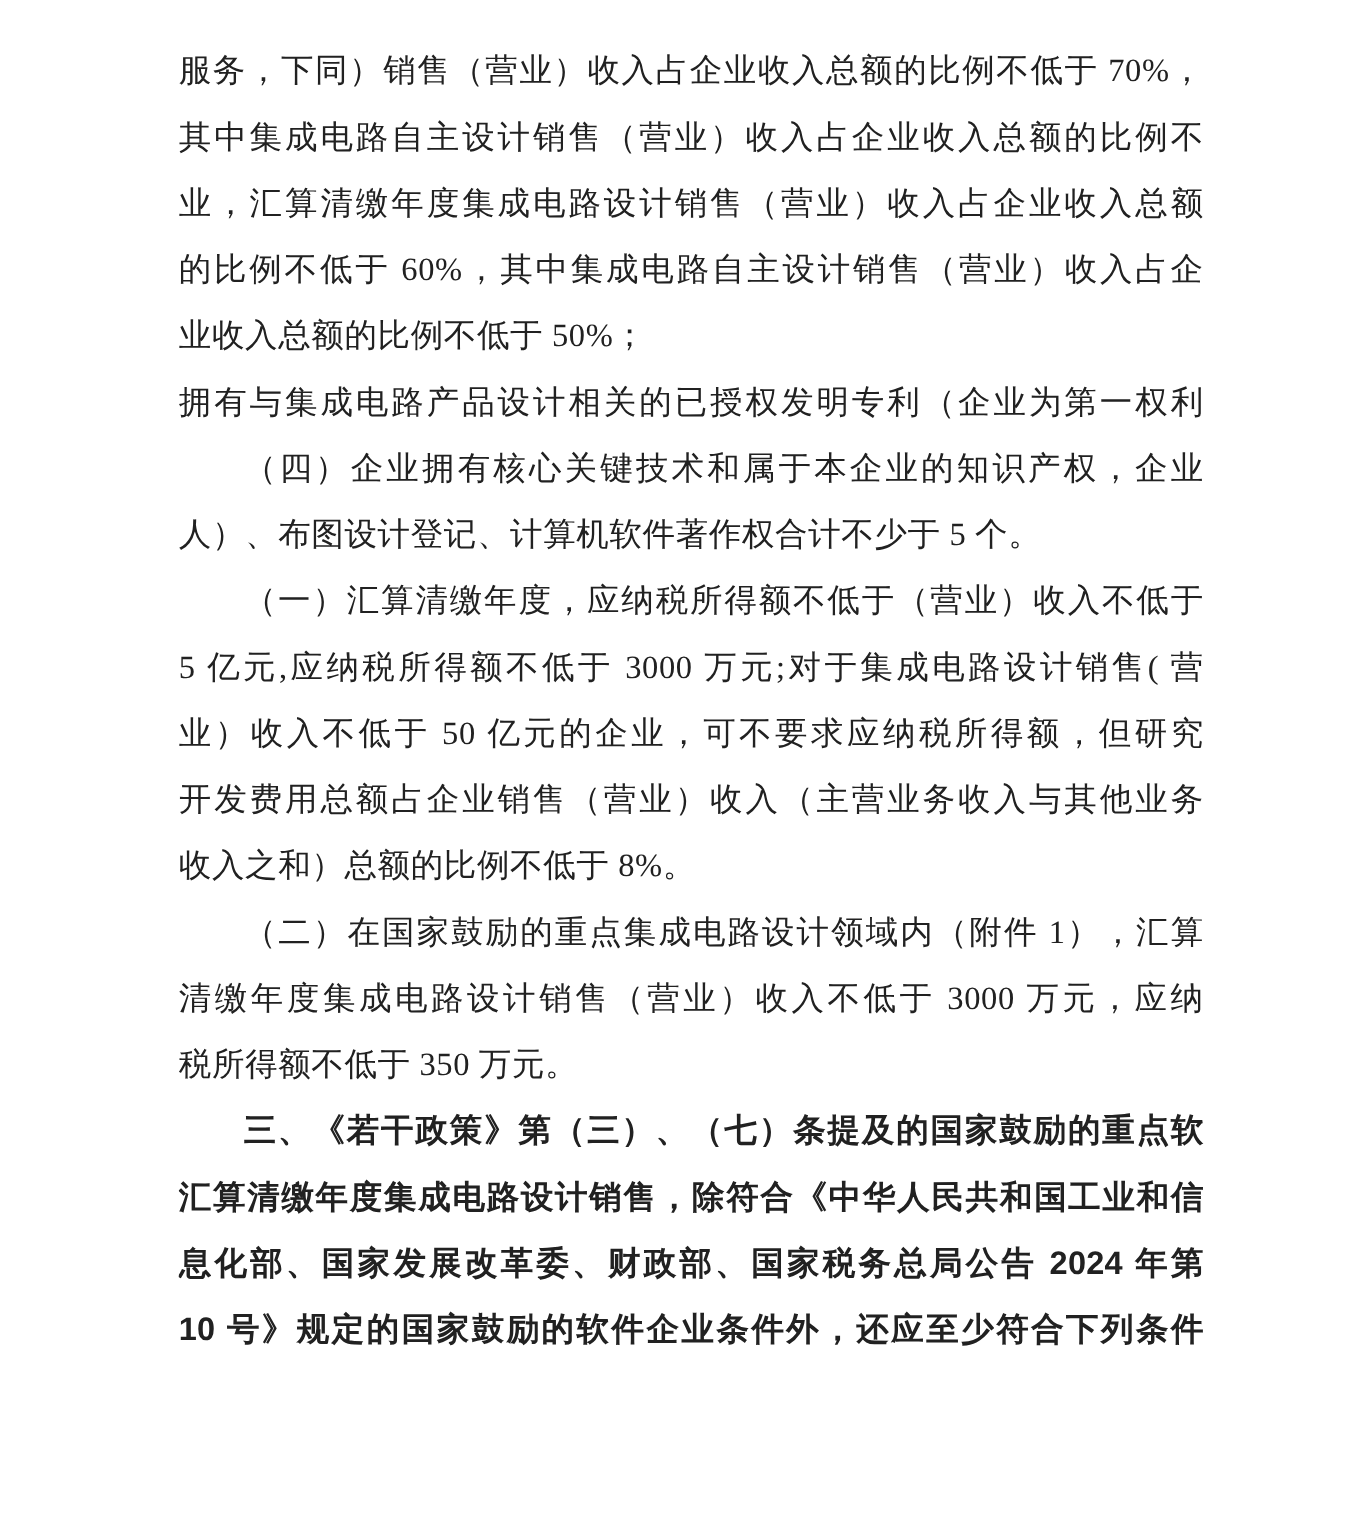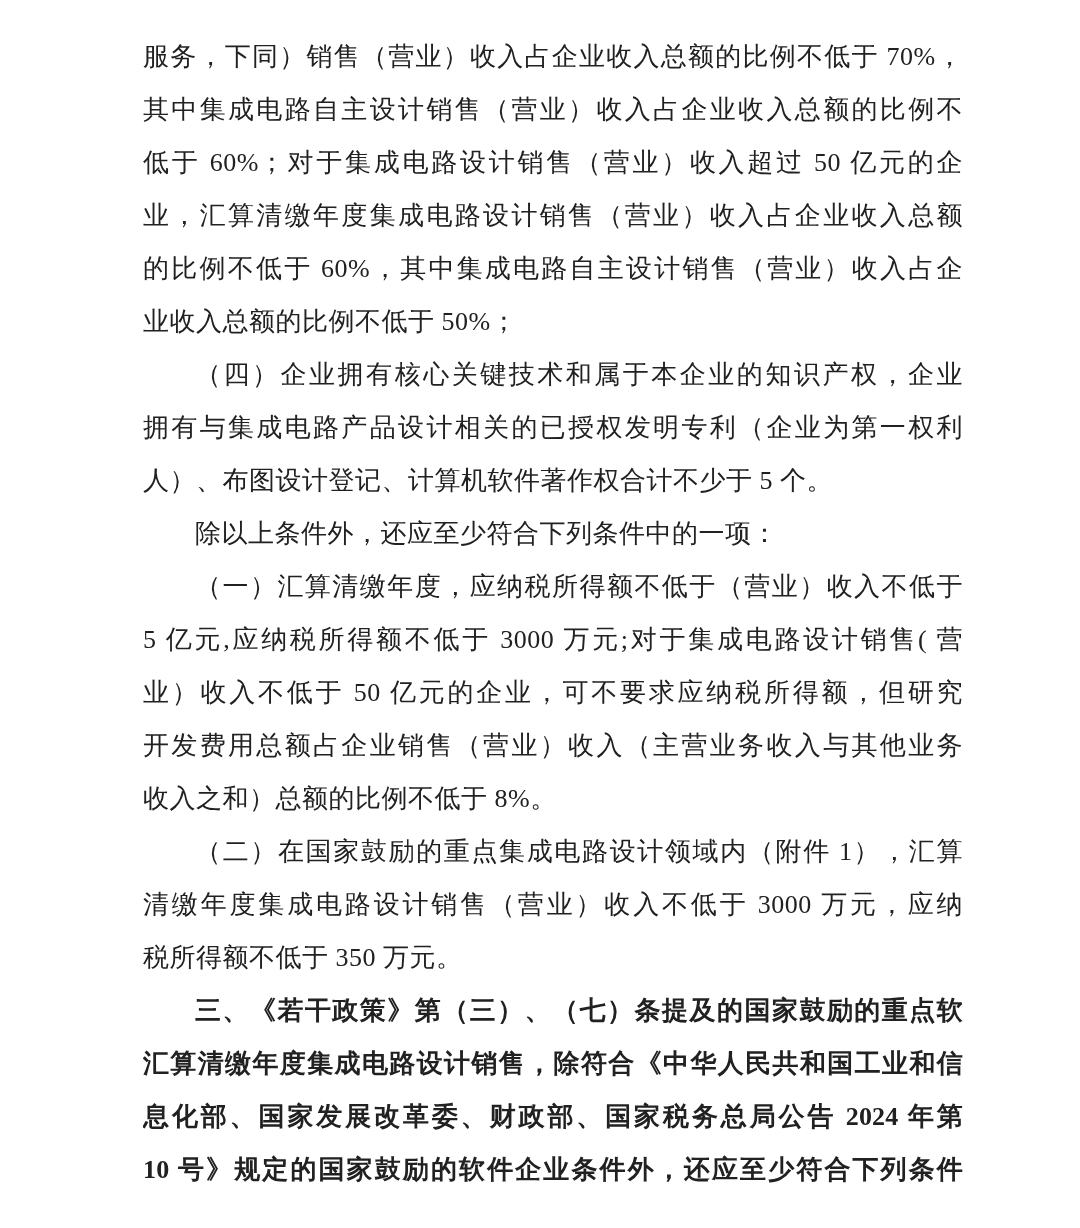--- a/index.html
+++ b/index.html
@@ -41,39 +41,37 @@
   }
   .line.fill {
     text-align-last: justify;
     white-space: normal;
   }
   .line.indent {
     text-indent: 2em;
   }
   .line.bold {
     font-weight: 700;
-    font-family: Liberation Serif, serif;
+    font-family: Liberation Sans, sans-serif;
     letter-spacing: 0.2px;
   }
 </style>
 </head>
 <body style="background: rgb(255, 255, 255);">
 
 <div class="page">
   <div class="text-column" style="color: rgb(33, 33, 33);">
       <div class="line fill">服务，下同）销售（营业）收入占企业收入总额的比例不低于 70%，</div>
       <div class="line fill">其中集成电路自主设计销售（营业）收入占企业收入总额的比例不</div>
-      <div class="line fill">低于 60%；对于集成电路设计销售（营业）收入超过 50 亿元的企</div>
       <div class="line fill">业，汇算清缴年度集成电路设计销售（营业）收入占企业收入总额</div>
       <div class="line fill">的比例不低于 60%，其中集成电路自主设计销售（营业）收入占企</div>
       <div class="line">业收入总额的比例不低于 50%；</div>
+      <div class="line fill">拥有与集成电路产品设计相关的已授权发明专利（企业为第一权利</div>
       <div class="line fill indent">（四）企业拥有核心关键技术和属于本企业的知识产权，企业</div>
-      <div class="line fill">拥有与集成电路产品设计相关的已授权发明专利（企业为第一权利</div>
       <div class="line">人）、布图设计登记、计算机软件著作权合计不少于 5 个。</div>
-      <div class="line indent">除以上条件外，还应至少符合下列条件中的一项：</div>
       <div class="line fill indent">（一）汇算清缴年度，应纳税所得额不低于（营业）收入不低于</div>
       <div class="line fill">5 亿元,应纳税所得额不低于 3000 万元;对于集成电路设计销售( 营</div>
       <div class="line fill">业）收入不低于 50 亿元的企业，可不要求应纳税所得额，但研究</div>
       <div class="line fill">开发费用总额占企业销售（营业）收入（主营业务收入与其他业务</div>
       <div class="line">收入之和）总额的比例不低于 8%。</div>
       <div class="line fill indent">（二）在国家鼓励的重点集成电路设计领域内（附件 1），汇算</div>
       <div class="line fill">清缴年度集成电路设计销售（营业）收入不低于 3000 万元，应纳</div>
       <div class="line">税所得额不低于 350 万元。</div>
       <div class="line fill indent bold">三、《若干政策》第（三）、（七）条提及的国家鼓励的重点软</div>
       <div class="line fill bold">汇算清缴年度集成电路设计销售，除符合《中华人民共和国工业和信</div>

